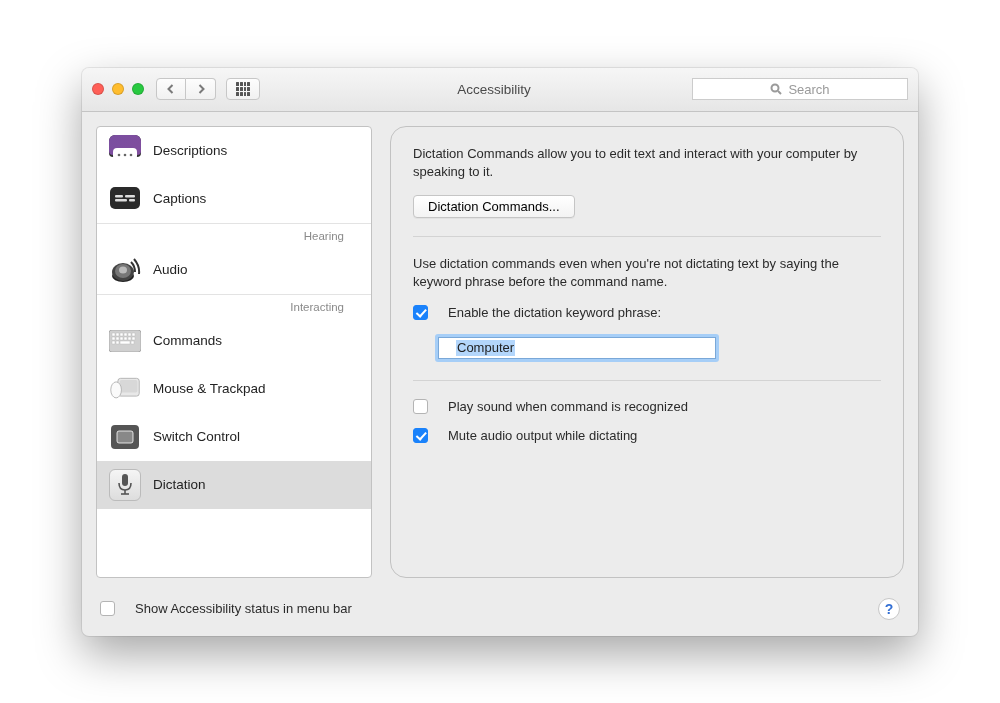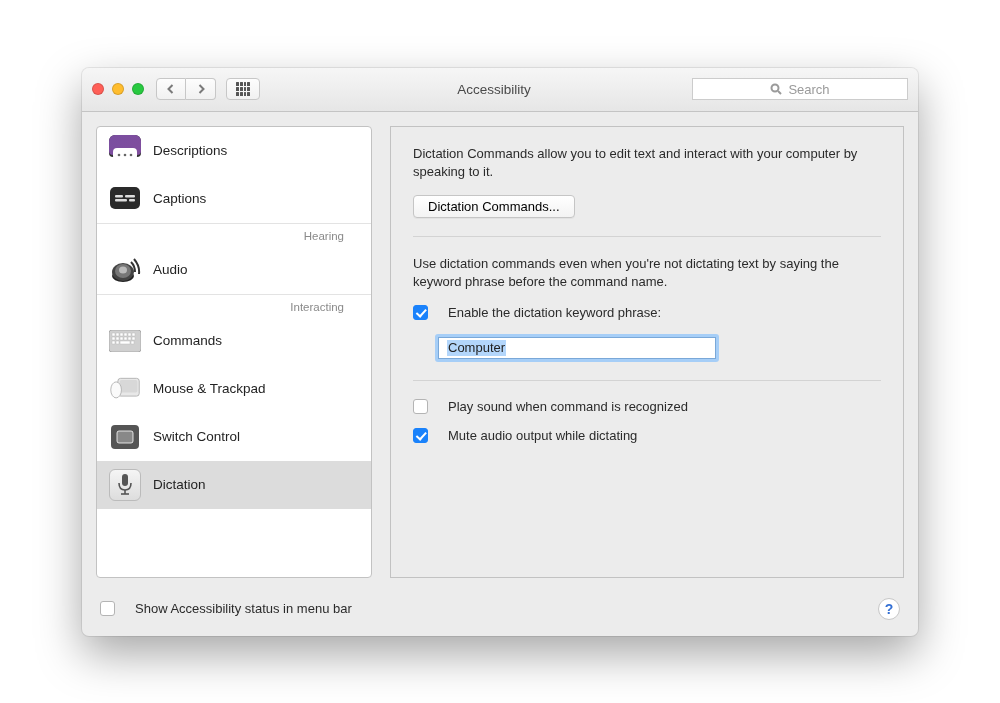--- a/index.html
+++ b/index.html
@@ -56,21 +56,21 @@
     display:flex; align-items:center; gap:12px; padding:8px 10px 8px 12px;
     font-size:13.5px; color:#232323;
   }
   .sb-item.selected { background:#dcdcdc; }
   .sb-item .icon-box {
     width:32px; height:32px; border-radius:6px; display:flex; align-items:center; justify-content:center;
     flex-shrink:0;
   }
   .sb-header { font-size:11.5px; color:#8a8a8a; padding:6px 27px 4px; border-top:1px solid #e3e3e3;text-align:right;}
   .main {
-    flex:1; border:1px solid #c2c2c2; border-radius:0; background:#ececec;
+    flex:1; border:1px solid #c2c2c2; border-radius:16px; background:#ececec;
     padding:18px 22px; display:flex; flex-direction:column; gap:14px;
   }
   .main-text { font-size:13px; color:#2b2b2b; line-height:1.4; }
   .main-text.dim{font-size:13px;}
   .mac-btn {
     background:linear-gradient(#ffffff,#f3f3f3); border:1px solid #c5c5c5; border-radius:4px;
     font-size:13px; padding:3px 14px; min-height:22px; display:inline-flex; align-items:center;
     box-shadow:0 1px 0 rgba(0,0,0,0.04);
   }
   .hr { border:none; border-top:1px solid #d3d3d3; margin:4px 0; }
@@ -80,21 +80,21 @@
     display:inline-flex; align-items:center; justify-content:center; flex-shrink:0;
   }
   .mac-check.checked { background:#1a82fb; border-color:#1a82fb; }
   .mac-check.checked::after{ content:""; width:4px; height:8px; border:solid #fff; border-width:0 2px 2px 0; transform:rotate(42deg) translate(-0.5px,-1px);}
   .keyword-row{ padding-left:22px; }
   .keyword-outer{
     border:3px solid #a6cef7; border-radius:3px; display:inline-block;
   }
   .keyword-inner{
     border:0.5px solid #7aa8d8; width:278px; height:22px; background:#fff;
-    display:flex; align-items:center; padding:0 8px;
+    display:flex; align-items:center; padding:0 17px;
   }
   .keyword-inner span{
     background:#b3d6fb; font-size:13px; color:#222; padding:0 1px 1px;
   }
   .footer { padding:6px 18px 16px; display:flex; align-items:center;}
   .help {
     margin-left:auto; width:22px; height:22px; border-radius:50%; border:1px solid #c7c7c7;
     background:#fff; display:flex; align-items:center; justify-content:center;
     color:#3470d4; font-size:14px; font-weight:600;
   }

